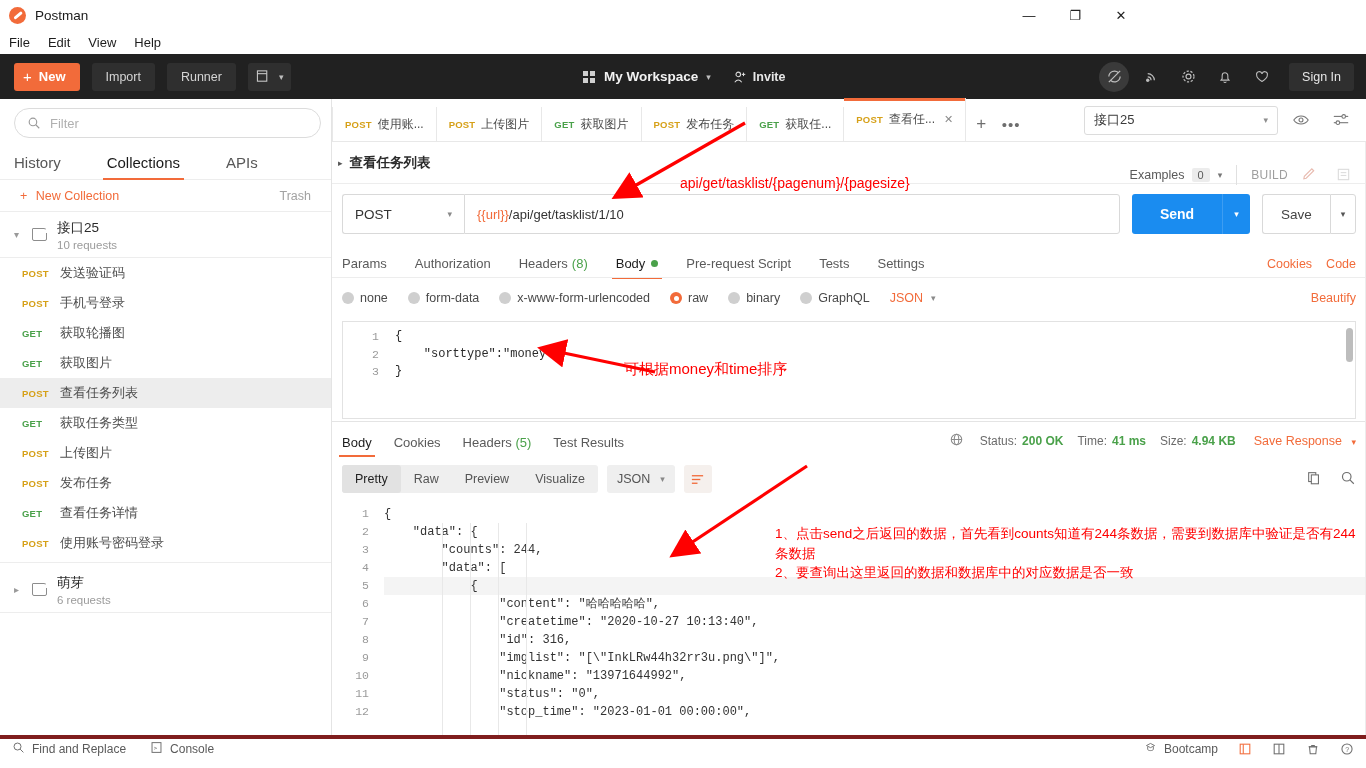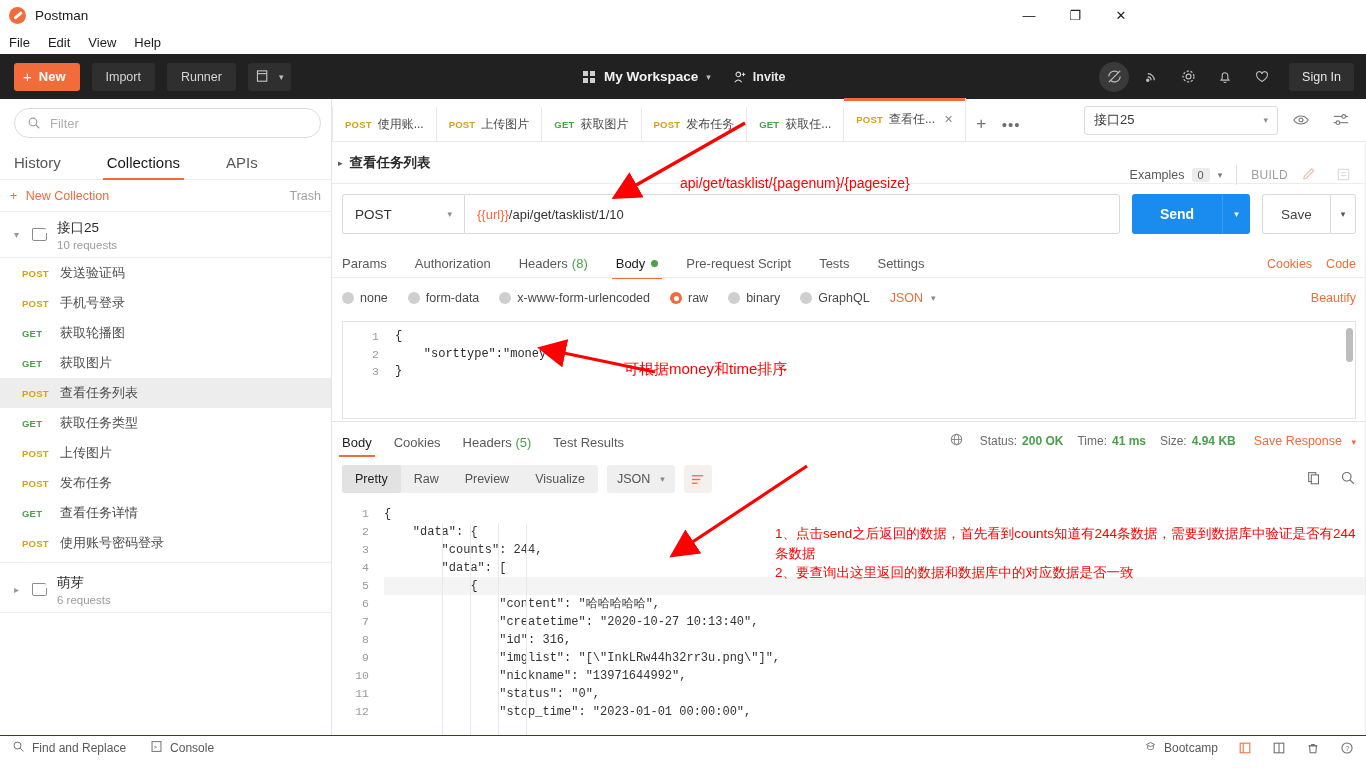--- a/index.html
+++ b/index.html
@@ -114,21 +114,21 @@
     font-size: 15px; color: #575757; margin-right: 46px;
     padding-bottom: 8px; position: relative;
   }
   .sb-tab.active { color: #1a1a1a; }
   .sb-tab.active::after {
     content: ""; position: absolute; left: -4px; right: -4px; bottom: -1px;
     height: 2.5px; background: #f26b3a;
   }
   .sb-actions {
     display: flex; align-items: center; height: 32px;
-    padding: 0 10px; border-bottom: 1px solid #ededed;
+    padding: 0 20px; border-bottom: 1px solid #ededed;
   }
   .new-coll { color: #f26b3a; font-size: 12.5px; }
   .trash { margin-left: auto; color: #a2a2a2; font-size: 12.5px; }
 
   .coll-row {
     display: flex; align-items: center; height: 46px; padding: 0 14px;
     border-bottom: 1px solid #ededed;
   }
   .chev { width: 14px; color: #9a9a9a; font-size: 10px; }
   .folder-ico {
@@ -410,21 +410,21 @@
   .anno { position: absolute; color: #ff0000; font-size: 13.5px; line-height: 1.45; white-space: pre-line; }
   .anno-url { top: 173px; left: 680px; font-size: 14px; }
   .anno-body { top: 358px; left: 624px; font-size: 15px; }
   .anno-resp { top: 524px; left: 775px; font-size: 13.5px; width: 590px; }
 
   svg.arrow { position: absolute; overflow: visible; }
 
   
   .bottombar {
     position: absolute; top: 735px; left: 0; width: 1366px; height: 24px;
-    background: #fff; border-top: 1px solid #7f1d1d;
+    background: #fff; border-top: 4px solid #7f1d1d;
     display: flex; align-items: center; padding: 0 12px;
   }
   .bb-item { display: flex; align-items: center; font-size: 12px; color: #5a5a5a; margin-right: 24px; }
   .bb-item .bi { margin-right: 7px; color: #6e6e6e; font-size: 13px; }
   .bb-right { margin-left: auto; display: flex; align-items: center; }
   .bb-right .bb-item { margin-right: 0; margin-left: 20px; }
   .main-right-strip {
     position: absolute; right: 0; top: 43px; width: 1px; height: 593px; background: #ececec;
   }
 </style>

